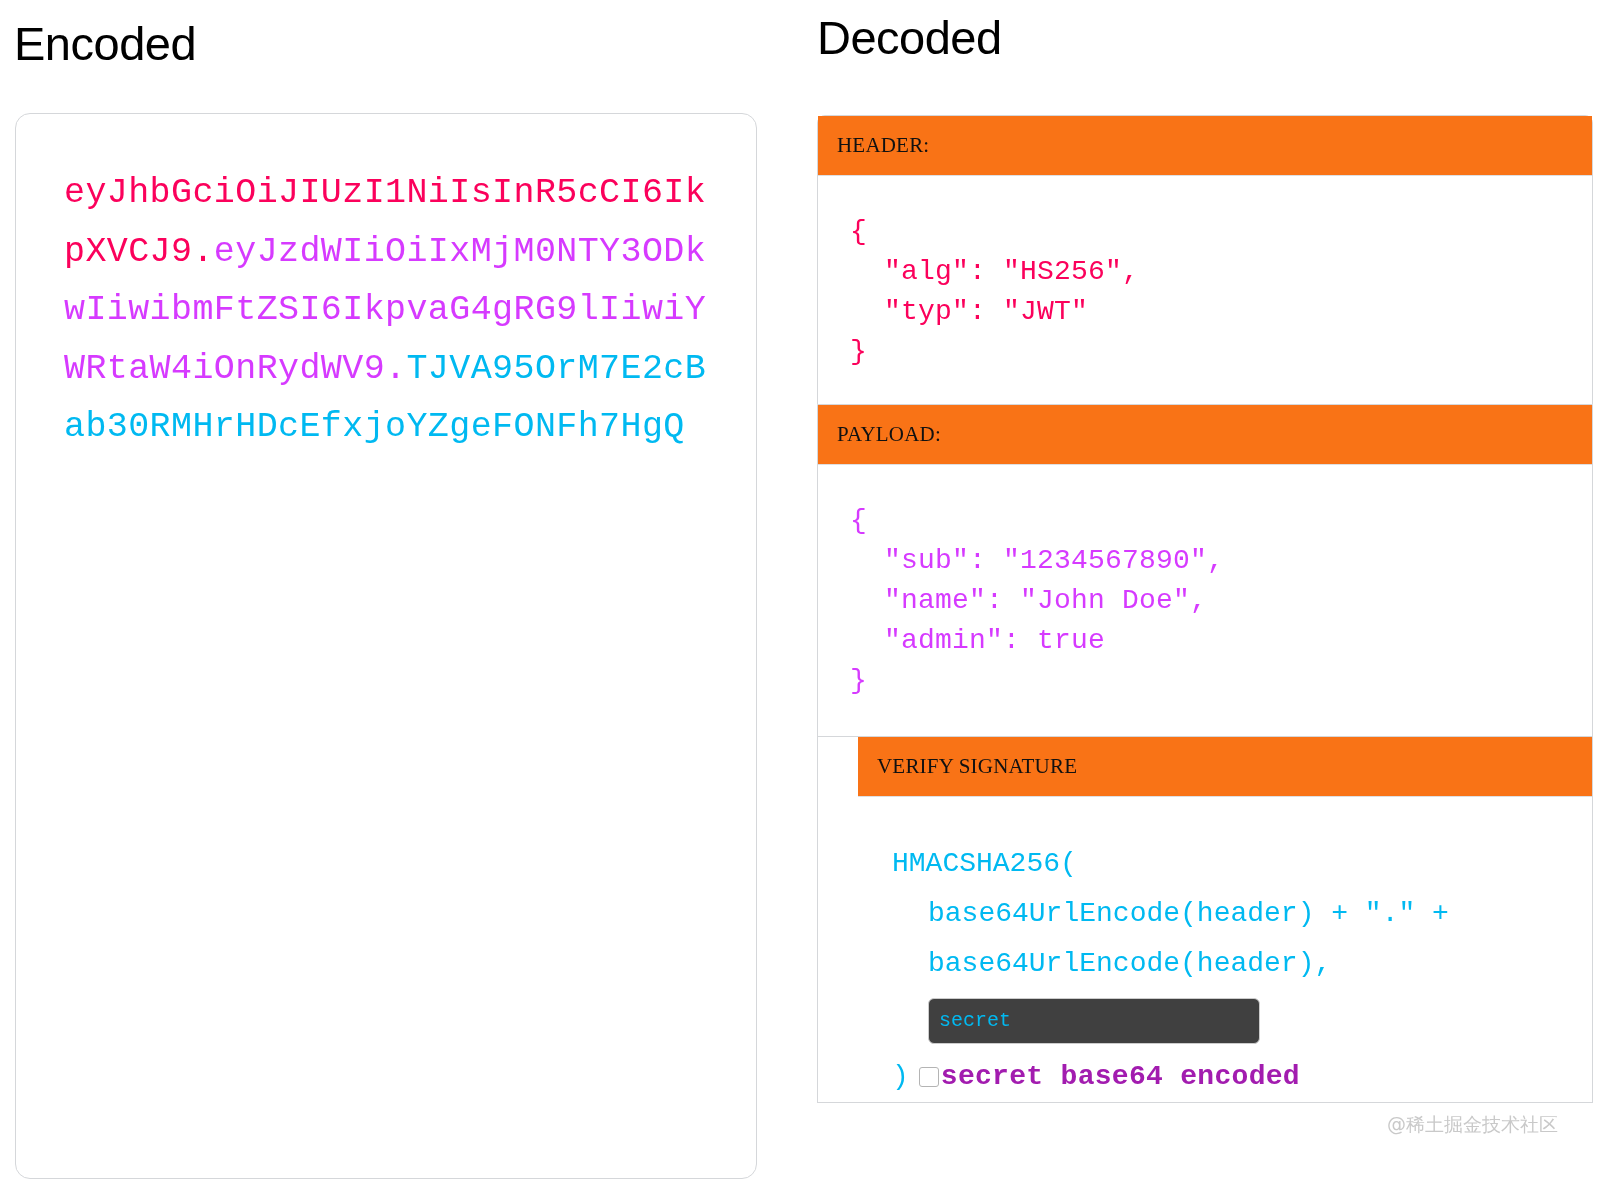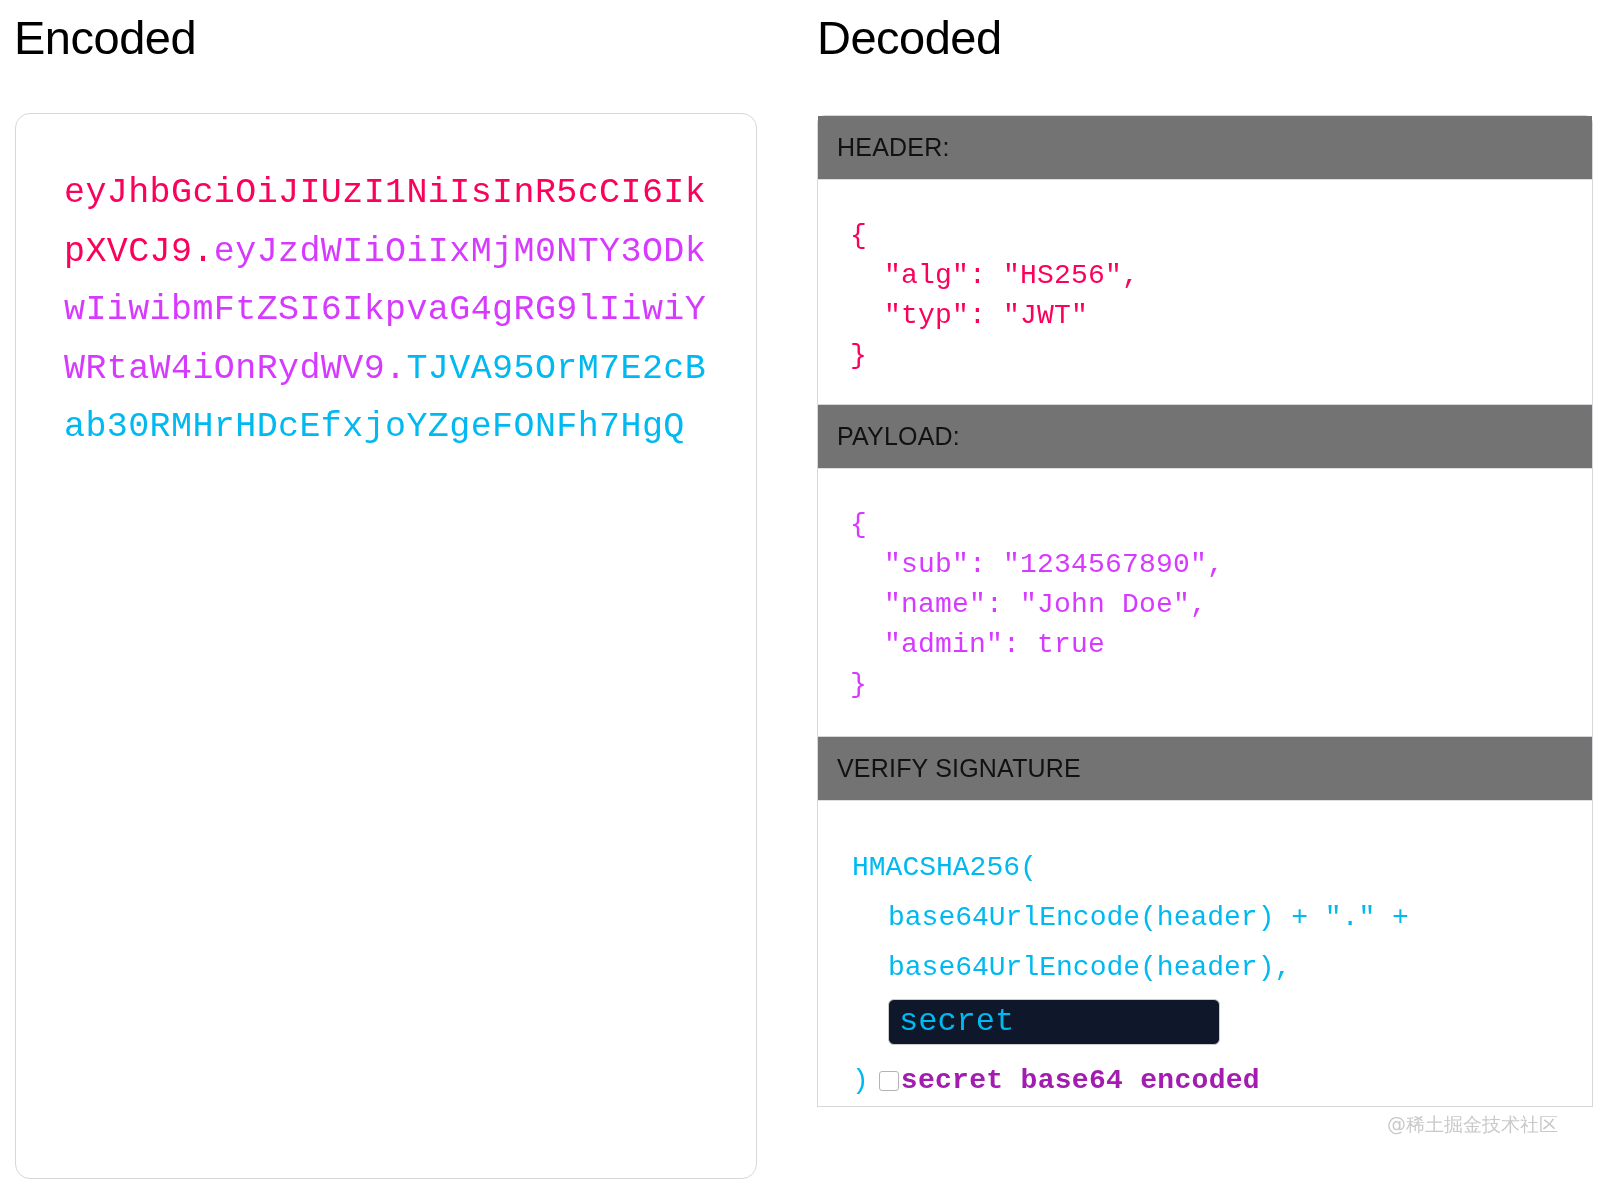--- a/index.html
+++ b/index.html
@@ -27,21 +27,21 @@
   .col-title {
     position: absolute;
     font-family: "Liberation Sans", sans-serif;
     font-size: 47px;
     font-weight: 400;
     letter-spacing: -0.5px;
     color: #000;
     line-height: 1;
     white-space: nowrap;
   }
-  #title-encoded { left: 14px; top: 14px; text-align: right; }
+  #title-encoded { left: 14px; top: 20px; text-align: right; }
   #title-decoded { left: 817px; top: 14px; }
 
   
   .encoded-panel {
     position: absolute;
     left: 15px;
     top: 113px;
     width: 742px;
     height: 1066px;
     border: 1px solid #d5d7da;
@@ -76,46 +76,46 @@
     width: 776px;
   }
   .dec-section {
     border: 1px solid #d5d7da;
     background: #fff;
   }
   .dec-section + .dec-section { border-top: none; }
   .dec-section.first { border-top-left-radius: 8px; border-top-right-radius: 8px; }
 
   .dec-label {
-    font-family: Liberation Sans, sans-serif;
-    font-size: 25px;
+    font-family: Liberation Serif, serif;
+    font-size: 21px;
     font-weight: 400;
     letter-spacing: 0.2px;
     color: #111;
     padding: 19px 0 19px 19px;
     border-bottom: 1px solid #dedfe1;
-    background: #737373;
+    background: #f97316;
     line-height: 1;
   }
   .dec-body {
     font-family: "Liberation Mono", monospace;
     font-size: 28px;
     line-height: 40px;
     letter-spacing: 0.2px;
     padding: 36px 0 34px 32px;
     white-space: pre;
   }
   .body-header    { color: #fb015b; }
   .body-payload   { color: #d63aff; }
 
   #sec-header   { height: 290px; }
   #sec-header .dec-body { height: 232px; }
   #sec-payload  { height: 332px; }
   #sec-payload .dec-body { height: 274px; }
-  #sec-verify   { min-height: 336px; }
+  #sec-verify   { min-height: 336px; padding-left: 40px; }
 
   .verify-body {
     font-family: "Liberation Mono", monospace;
     font-size: 28px;
     line-height: 50px;
     color: #00b9f1;
     padding: 42px 0 0 34px;
     position: relative;
   }
   .verify-line { white-space: pre; }
@@ -123,23 +123,23 @@
 
   .secret-row {
     padding-left: 36px;
     margin-top: 5px;
   }
   .secret-input {
     width: 332px;
     height: 46px;
     border: 1px solid #ccc;
     border-radius: 6px;
-    background: #0f172a;
-    font-family: "Liberation Mono", monospace;
-    font-size: 32px;
+    background: #404040;
+    font-family: "Liberation Mono", monospace;
+    font-size: 20px;
     color: #00b9f1;
     padding: 0 10px;
     outline: none;
     line-height: 44px;
   }
   .secret-input::placeholder { color: #00b9f1; opacity: 1; }
 
   .close-row {
     display: flex;
     align-items: center;

